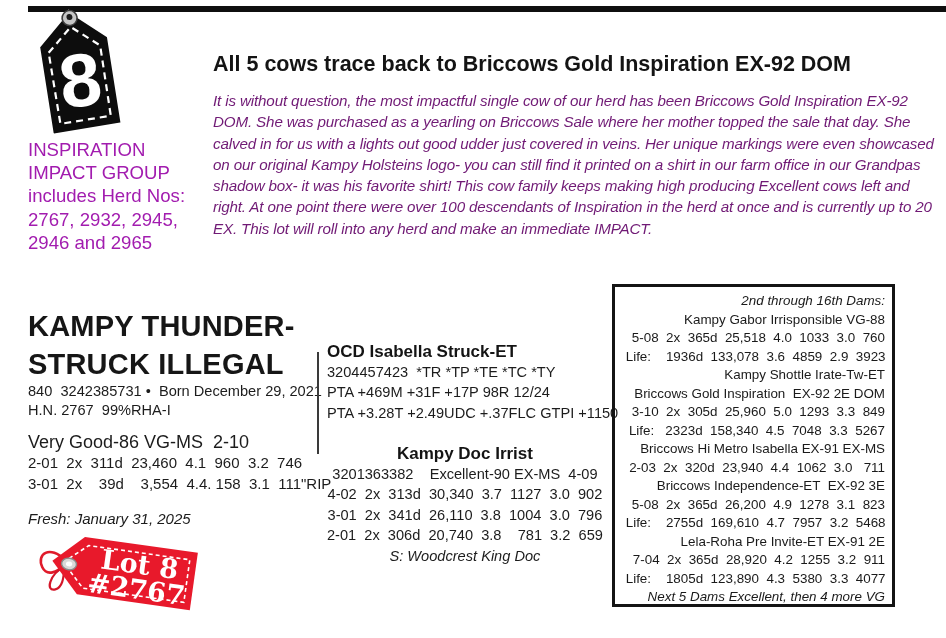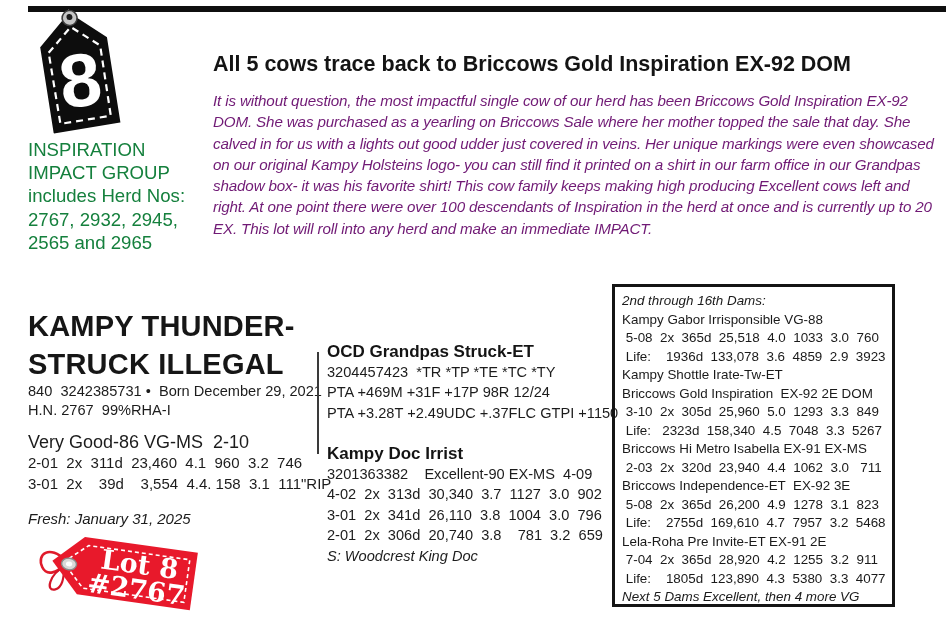--- a/index.html
+++ b/index.html
@@ -11,41 +11,41 @@
   .pre{white-space:pre;}
   .top-rule{left:28px;top:6px;width:918px;height:6px;background:#0f0f0f;}
   
   .group-title{left:213px;top:13px;font-size:27px;font-weight:700;letter-spacing:.3px;color:#141414;}
   .group-subtitle{left:213px;top:52px;font-size:21.5px;font-weight:700;color:#141414;}
   .description{
     left:213px;top:90px;width:733px;font-size:15.2px;font-style:italic;
     line-height:21.3px;letter-spacing:-0.15px;color:#701a75;
   }
   
-  .side-note{left:28px;top:138px;font-size:18.6px;line-height:23.2px;color:#15803d;}
+  .side-note{left:28px;top:138px;font-size:18.6px;line-height:23.2px;color:#a21caf;}
   
   .animal-name{left:28px;top:308px;font-size:29px;font-weight:700;line-height:37.5px;letter-spacing:.2px;color:#161616;}
   .reg-line{left:28px;top:383px;font-size:14.6px;}
   .herd-line{left:28px;top:402px;font-size:14.6px;}
   .classification{left:28px;top:432px;font-size:18px;}
   .record-a{left:28px;top:454px;font-size:15px;}
   .record-b{left:28px;top:475px;font-size:15px;}
   .fresh-line{left:28px;top:510px;font-size:15px;font-style:italic;}
   
   .ped-rule{left:317px;top:352px;width:2px;height:102px;background:#3a3a3a;}
   .sire-block{left:327px;top:341px;font-size:14.6px;line-height:20.4px;}
-  .dam-block{left:327px;top:443px;font-size:14.6px;line-height:20.4px;}
+  .dam-block{left:327px;top:443px;font-size:14.6px;line-height:20.4px;text-align:center;}
   .ped-name{font-size:17px;font-weight:700;line-height:21px;color:#141414;}
   .dam-note{font-style:italic;}
   
   .dams-box{
     left:612px;top:284px;width:283px;height:323px;box-sizing:border-box;
     border:3px solid #141414;padding:5px 7px;font-size:13.4px;line-height:18.5px;color:#1a1a1a;
   }
-  .bx-line{white-space:pre;}
+  .bx-line{white-space:pre;text-align:right;}
   .it{font-style:italic;}
   svg text{font-family:"Liberation Sans", sans-serif;}
   .lot8-text{font-family:"DejaVu Serif", serif;font-weight:bold;}
 </style>
 </head>
 <body>
 
 <div class="page">
 
   <div class="abs top-rule"></div>
@@ -61,38 +61,38 @@
   </svg>
 
   <div class="abs group-subtitle">All 5 cows trace back to Briccows Gold Inspiration EX-92 DOM</div>
   <div class="abs description">It is without question, the most impactful single cow of our herd has been Briccows Gold Inspiration EX-92 DOM. She was purchased as a yearling on Briccows Sale where her mother topped the sale that day. She calved in for us with a lights out good udder just covered in veins. Her unique markings were even showcased on our original Kampy Holsteins logo- you can still find it printed on a shirt in our farm office in our Grandpas shadow box- it was his favorite shirt! This cow family keeps making high producing Excellent cows left and right. At one point there were over 100 descendants of Inspiration in the herd at once and is currently up to 20 EX. This lot will roll into any herd and make an immediate IMPACT.</div>
 
   <div class="abs side-note">
     <div>INSPIRATION</div>
     <div>IMPACT GROUP</div>
     <div>includes Herd Nos:</div>
     <div>2767, 2932, 2945,</div>
-    <div>2565 and 2965</div>
+    <div>2946 and 2965</div>
   </div>
 
   <div class="abs animal-name">
     <div>KAMPY THUNDER-</div>
     <div>STRUCK ILLEGAL</div>
   </div>
   <div class="abs reg-line pre">840  3242385731 •  Born December 29, 2021</div>
   <div class="abs herd-line pre">H.N. 2767  99%RHA-I</div>
   <div class="abs classification pre">Very Good-86 VG-MS  2-10</div>
   <div class="abs record-a pre">2-01  2x  311d  23,460  4.1  960  3.2  746</div>
   <div class="abs record-b pre">3-01  2x    39d    3,554  4.4. 158  3.1  111"RIP</div>
   <div class="abs fresh-line">Fresh: January 31, 2025</div>
 
   <div class="abs ped-rule"></div>
 
   <div class="abs sire-block">
-    <div class="ped-name">OCD Grandpas Struck-ET</div>
+    <div class="ped-name">OCD Isabella Struck-ET</div>
     <div class="pre">3204457423  *TR *TP *TE *TC *TY</div>
     <div class="pre">PTA +469M +31F +17P 98R 12/24</div>
     <div class="pre">PTA +3.28T +2.49UDC +.37FLC GTPI +1150</div>
   </div>
 
   <div class="abs dam-block">
     <div class="ped-name">Kampy Doc Irrist</div>
     <div class="pre">3201363382    Excellent-90 EX-MS  4-09</div>
     <div class="pre">4-02  2x  313d  30,340  3.7  1127  3.0  902</div>
     <div class="pre">3-01  2x  341d  26,110  3.8  1004  3.0  796</div>

